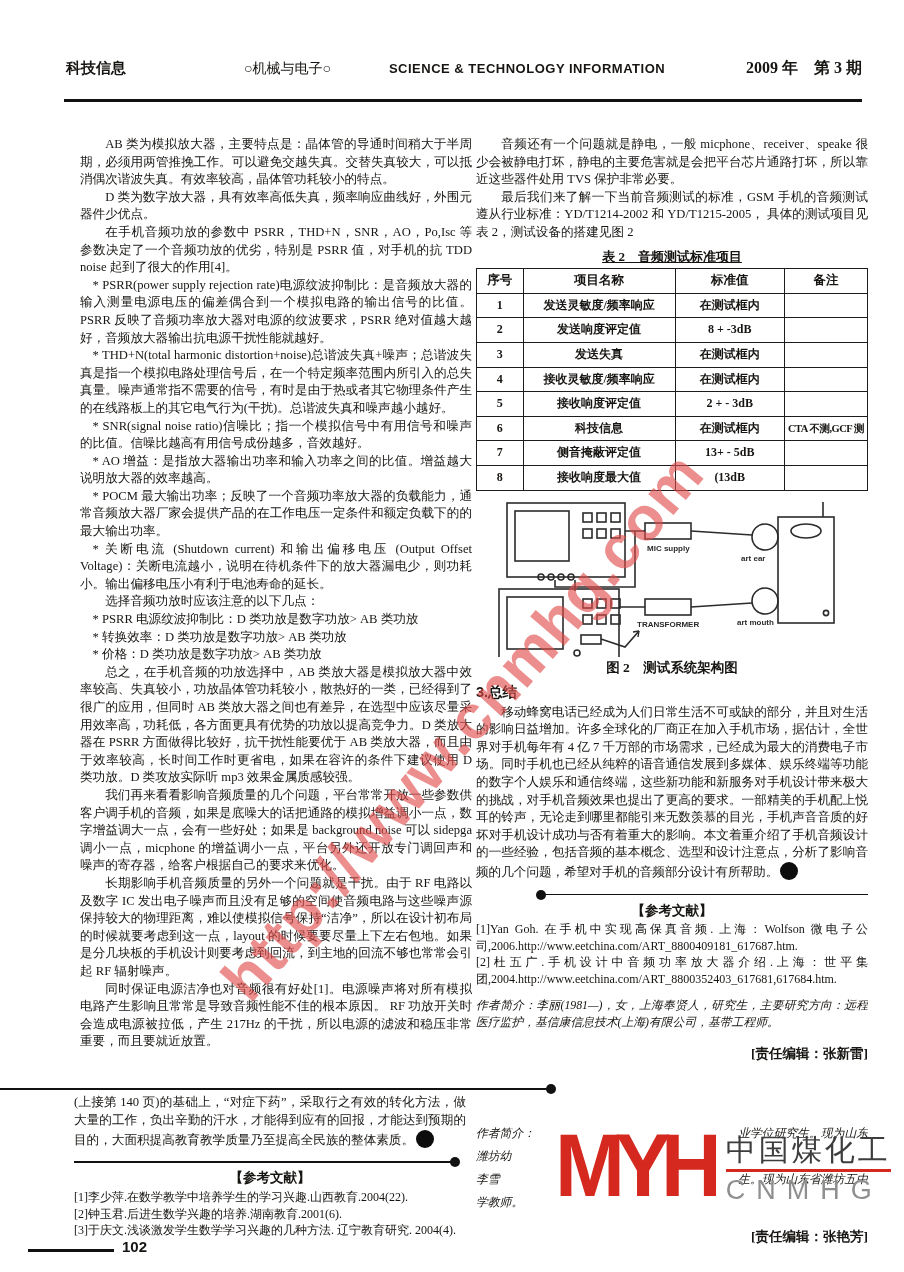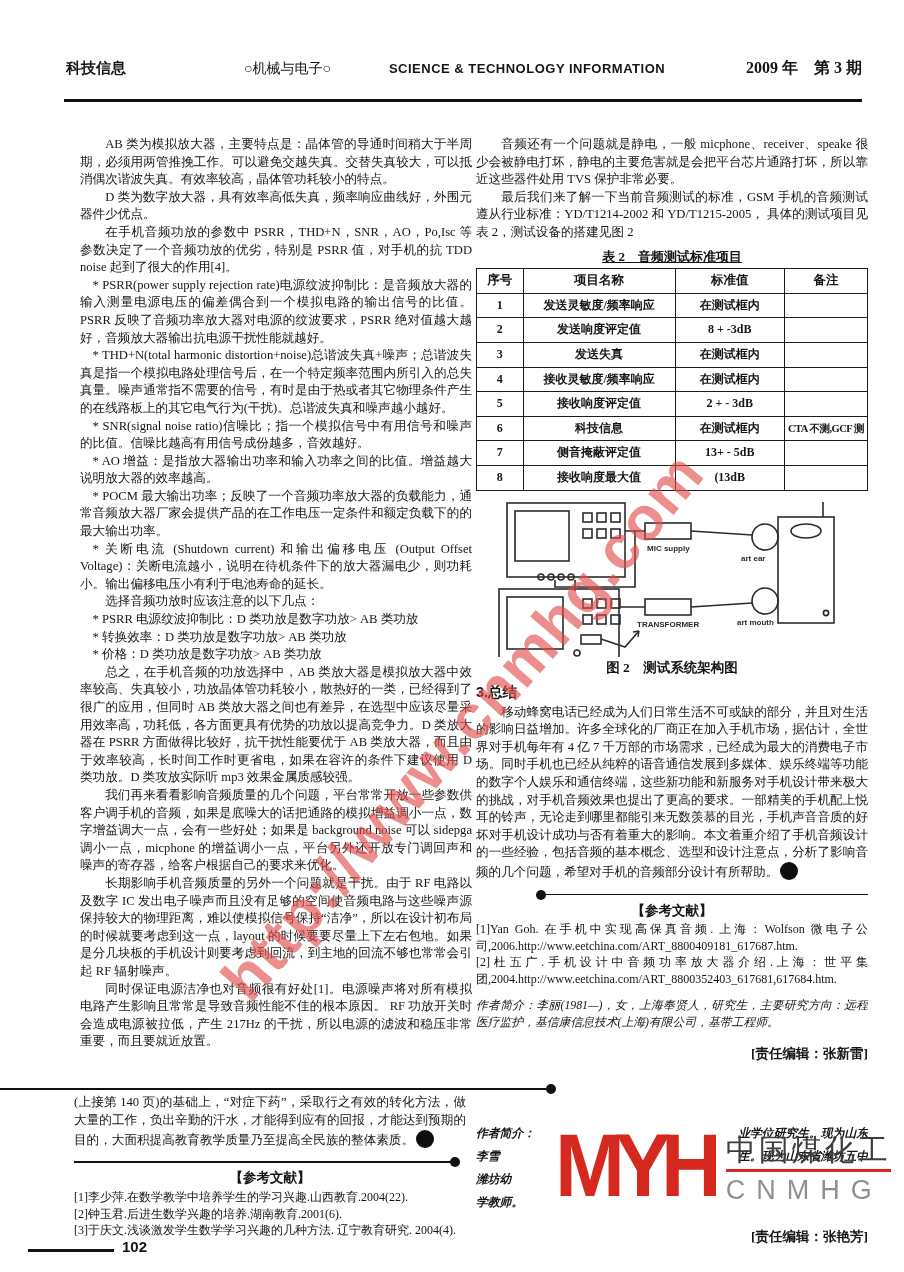--- a/index.html
+++ b/index.html
@@ -41,21 +41,21 @@
   .refs-h{text-align:center;font-weight:bold;font-size:13.5px;margin:2px 0 2px 0;}
   .ref{margin:0;font-size:12px;line-height:16.5px;text-align:justify;}
   .bio{font-style:italic;font-size:11.8px;line-height:17px;margin-top:10px;text-align:justify;}
   .editor{font-weight:bold;font-size:13.5px;text-align:right;margin-top:14px;}
   .end-icon{display:inline-block;width:18px;height:18px;background:#0d0d0d;border-radius:50%;vertical-align:-4px;margin-left:2px;}
   
   .mid-div{position:absolute;top:1076px;left:0;}
   
   .bot-l{position:absolute;top:1094px;left:74px;width:392px;font-size:12.6px;line-height:17.8px;text-align:justify;}
   .bot-r{position:absolute;top:1122px;left:476px;width:392px;}
-  .bot-r .bioline{font-style:italic;font-size:11.8px;line-height:23px;white-space:nowrap;overflow:hidden;display:flex;justify-content:space-between;font-weight:bold;}
+  .bot-r .bioline{font-style:italic;font-size:11.8px;line-height:23px;white-space:nowrap;overflow:hidden;display:flex;justify-content:space-between;}
   
   .logo{position:absolute;top:1128px;left:555px;display:flex;align-items:flex-end;background:transparent;}
   .logo-mark{font-family:"Liberation Sans",sans-serif;font-weight:900;font-size:84px;line-height:76px;letter-spacing:-10px;transform:scaleY(1.05);}
   .logo-txt{margin-left:14px;padding-top:4px;font-family:"Liberation Sans",sans-serif;}
   .logo-cn{font-size:30px;color:#3d3d3d;letter-spacing:3px;line-height:32px;}
   .logo-rule{height:3px;margin:3px 0 4px 0;}
   .logo-en{font-size:27px;color:#8f8f8f;letter-spacing:11px;line-height:28px;}
   
   .ftr-rule{position:absolute;top:1249px;left:28px;width:86px;height:3px;background:#111;}
   .pageno{position:absolute;top:1238px;left:122px;font-weight:bold;font-size:15px;font-family:"Liberation Sans",sans-serif;}
@@ -246,26 +246,26 @@
     <p class="ref">[2]钟玉君.后进生数学兴趣的培养.湖南教育.2001(6).</p>
     <p class="ref">[3]于庆文.浅谈激发学生数学学习兴趣的几种方法. 辽宁教育研究. 2004(4).</p>
   </div>
 
   <div class="bot-r">
     <div class="bioline">
         <span>作者简介：</span>
         <span>业学位研究生。现为山东</span>
       </div>
     <div class="bioline">
+        <span>潍坊幼</span>
+        <span></span>
+      </div>
+    <div class="bioline">
         <span>李雪</span>
         <span>生。现为山东省潍坊五中</span>
-      </div>
-    <div class="bioline">
-        <span>潍坊幼</span>
-        <span></span>
       </div>
     <div class="bioline">
         <span>学教师。</span>
         <span></span>
       </div>
     <div class="editor">[责任编辑：张艳芳]</div>
   </div>
 
   <div class="logo">
     <div class="logo-mark" aria-label="CNMHG" style="color: rgb(213, 40, 30);">MYH</div>

